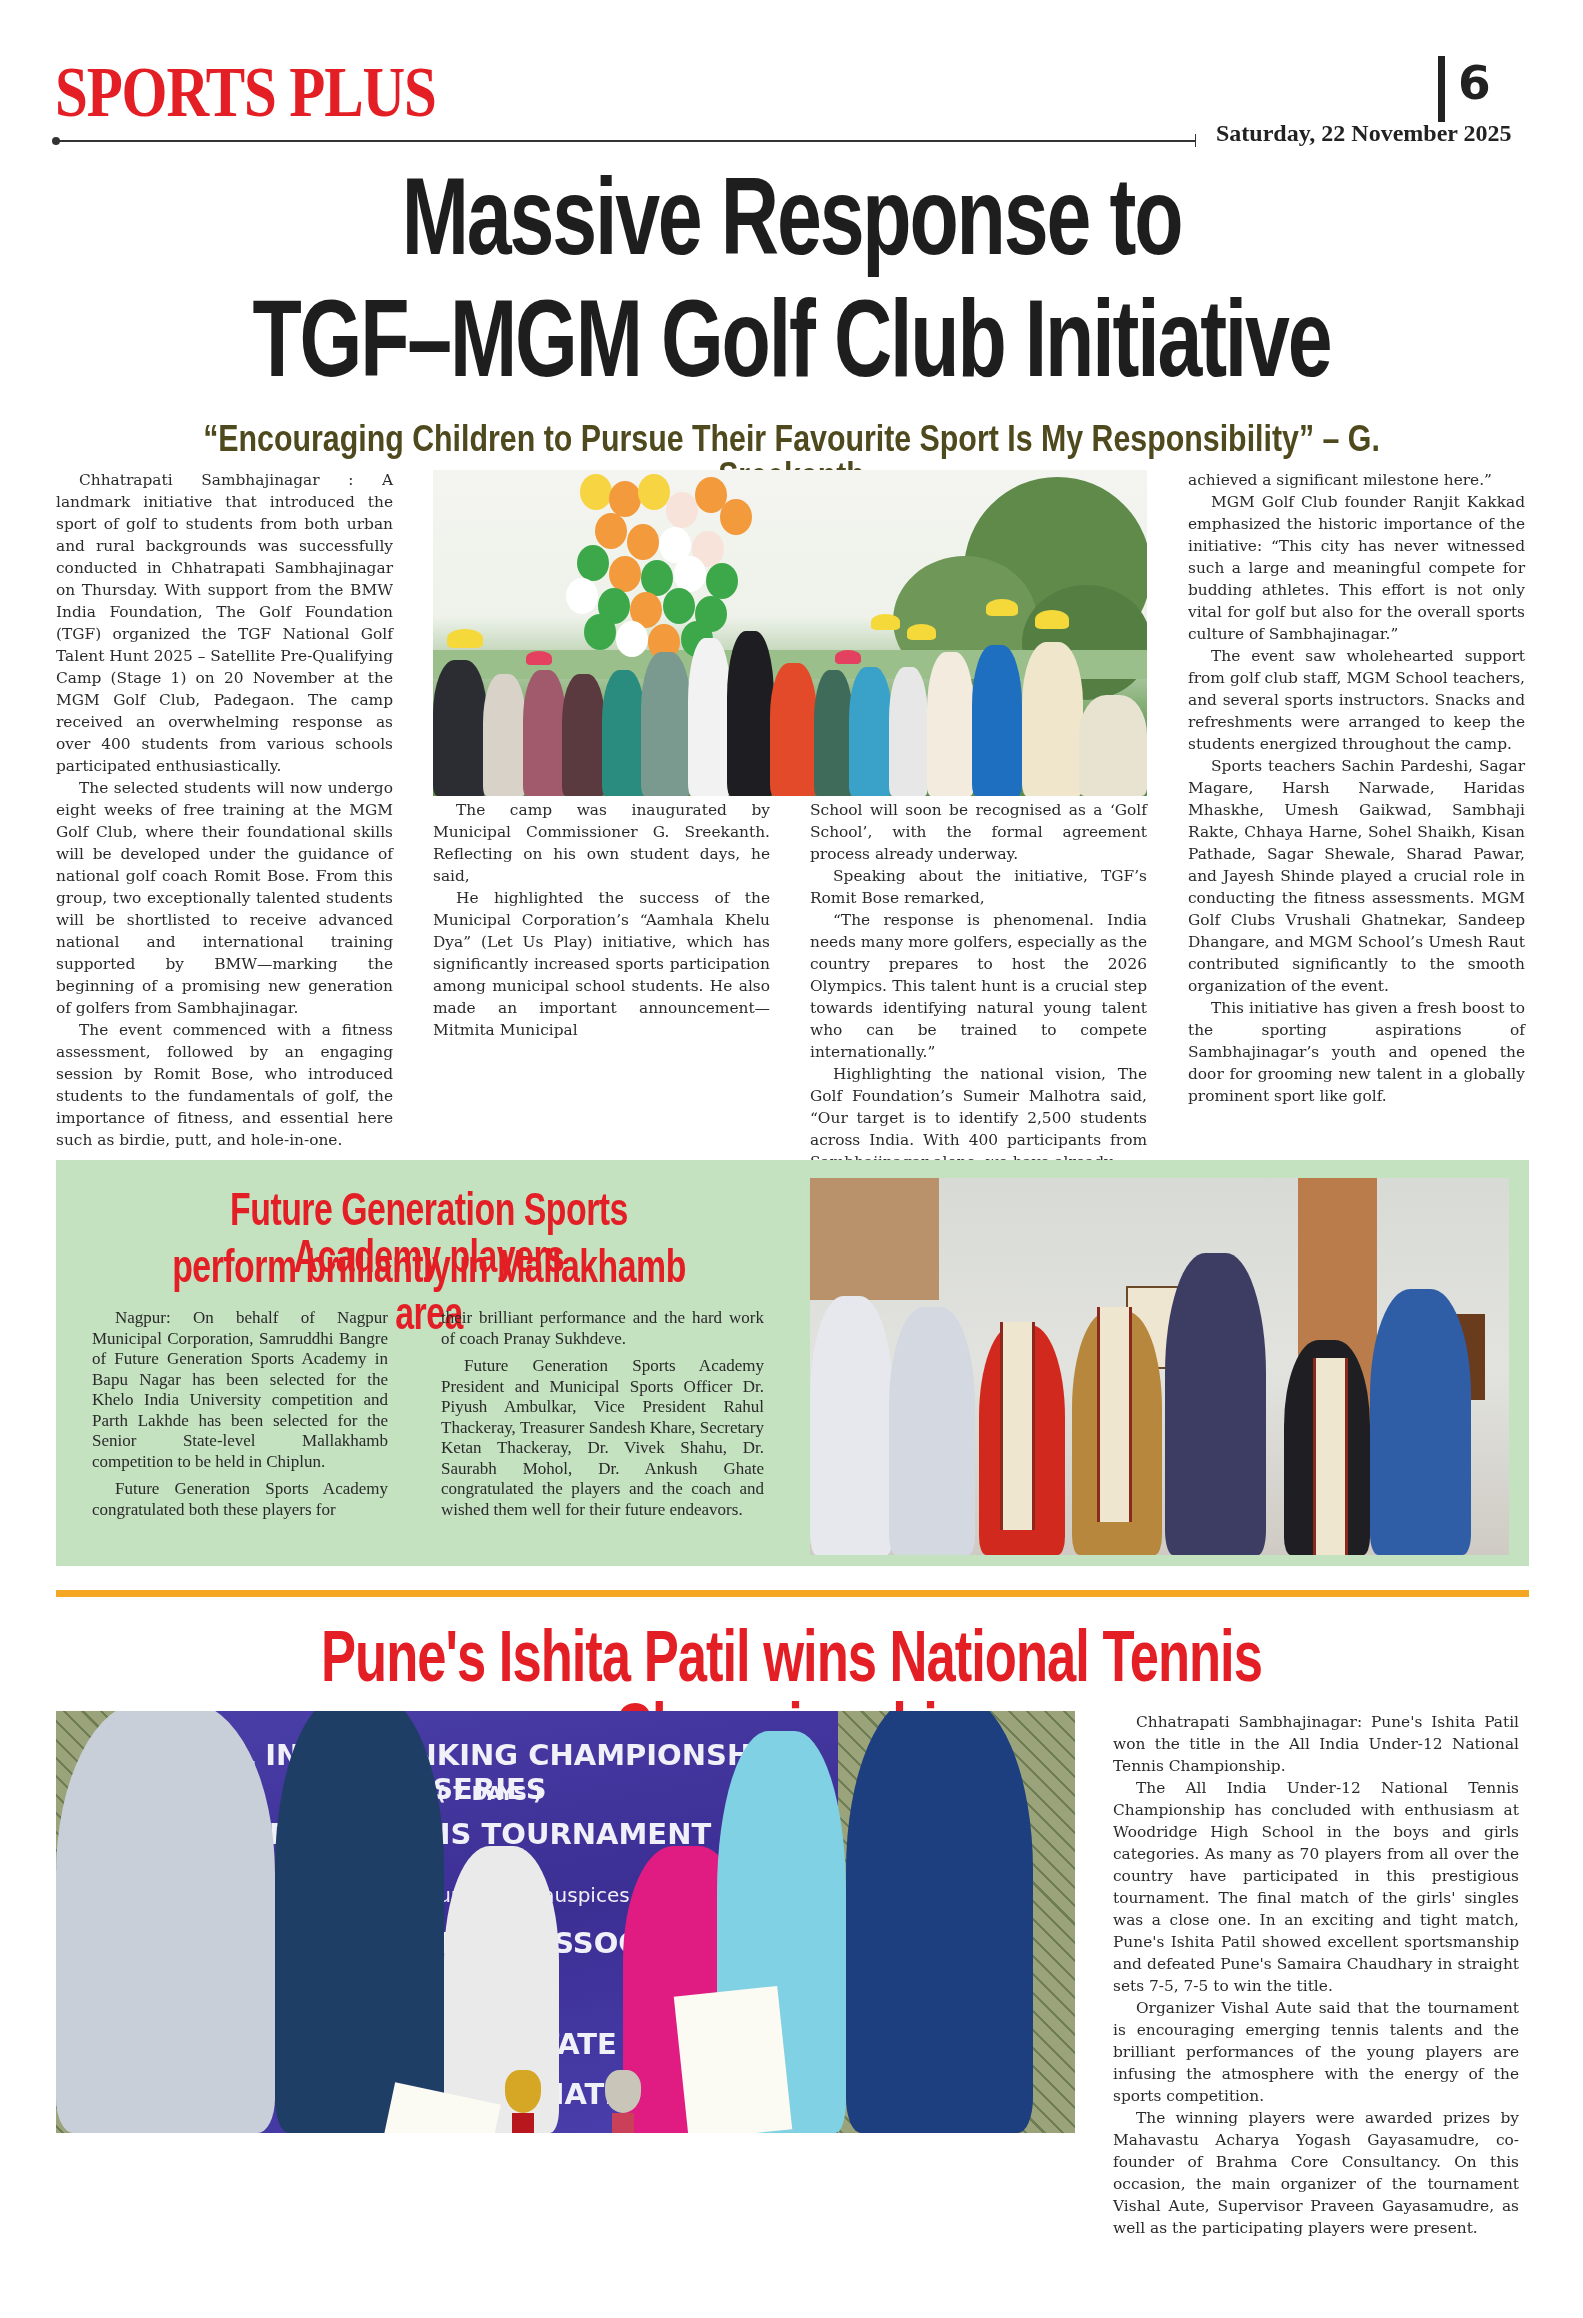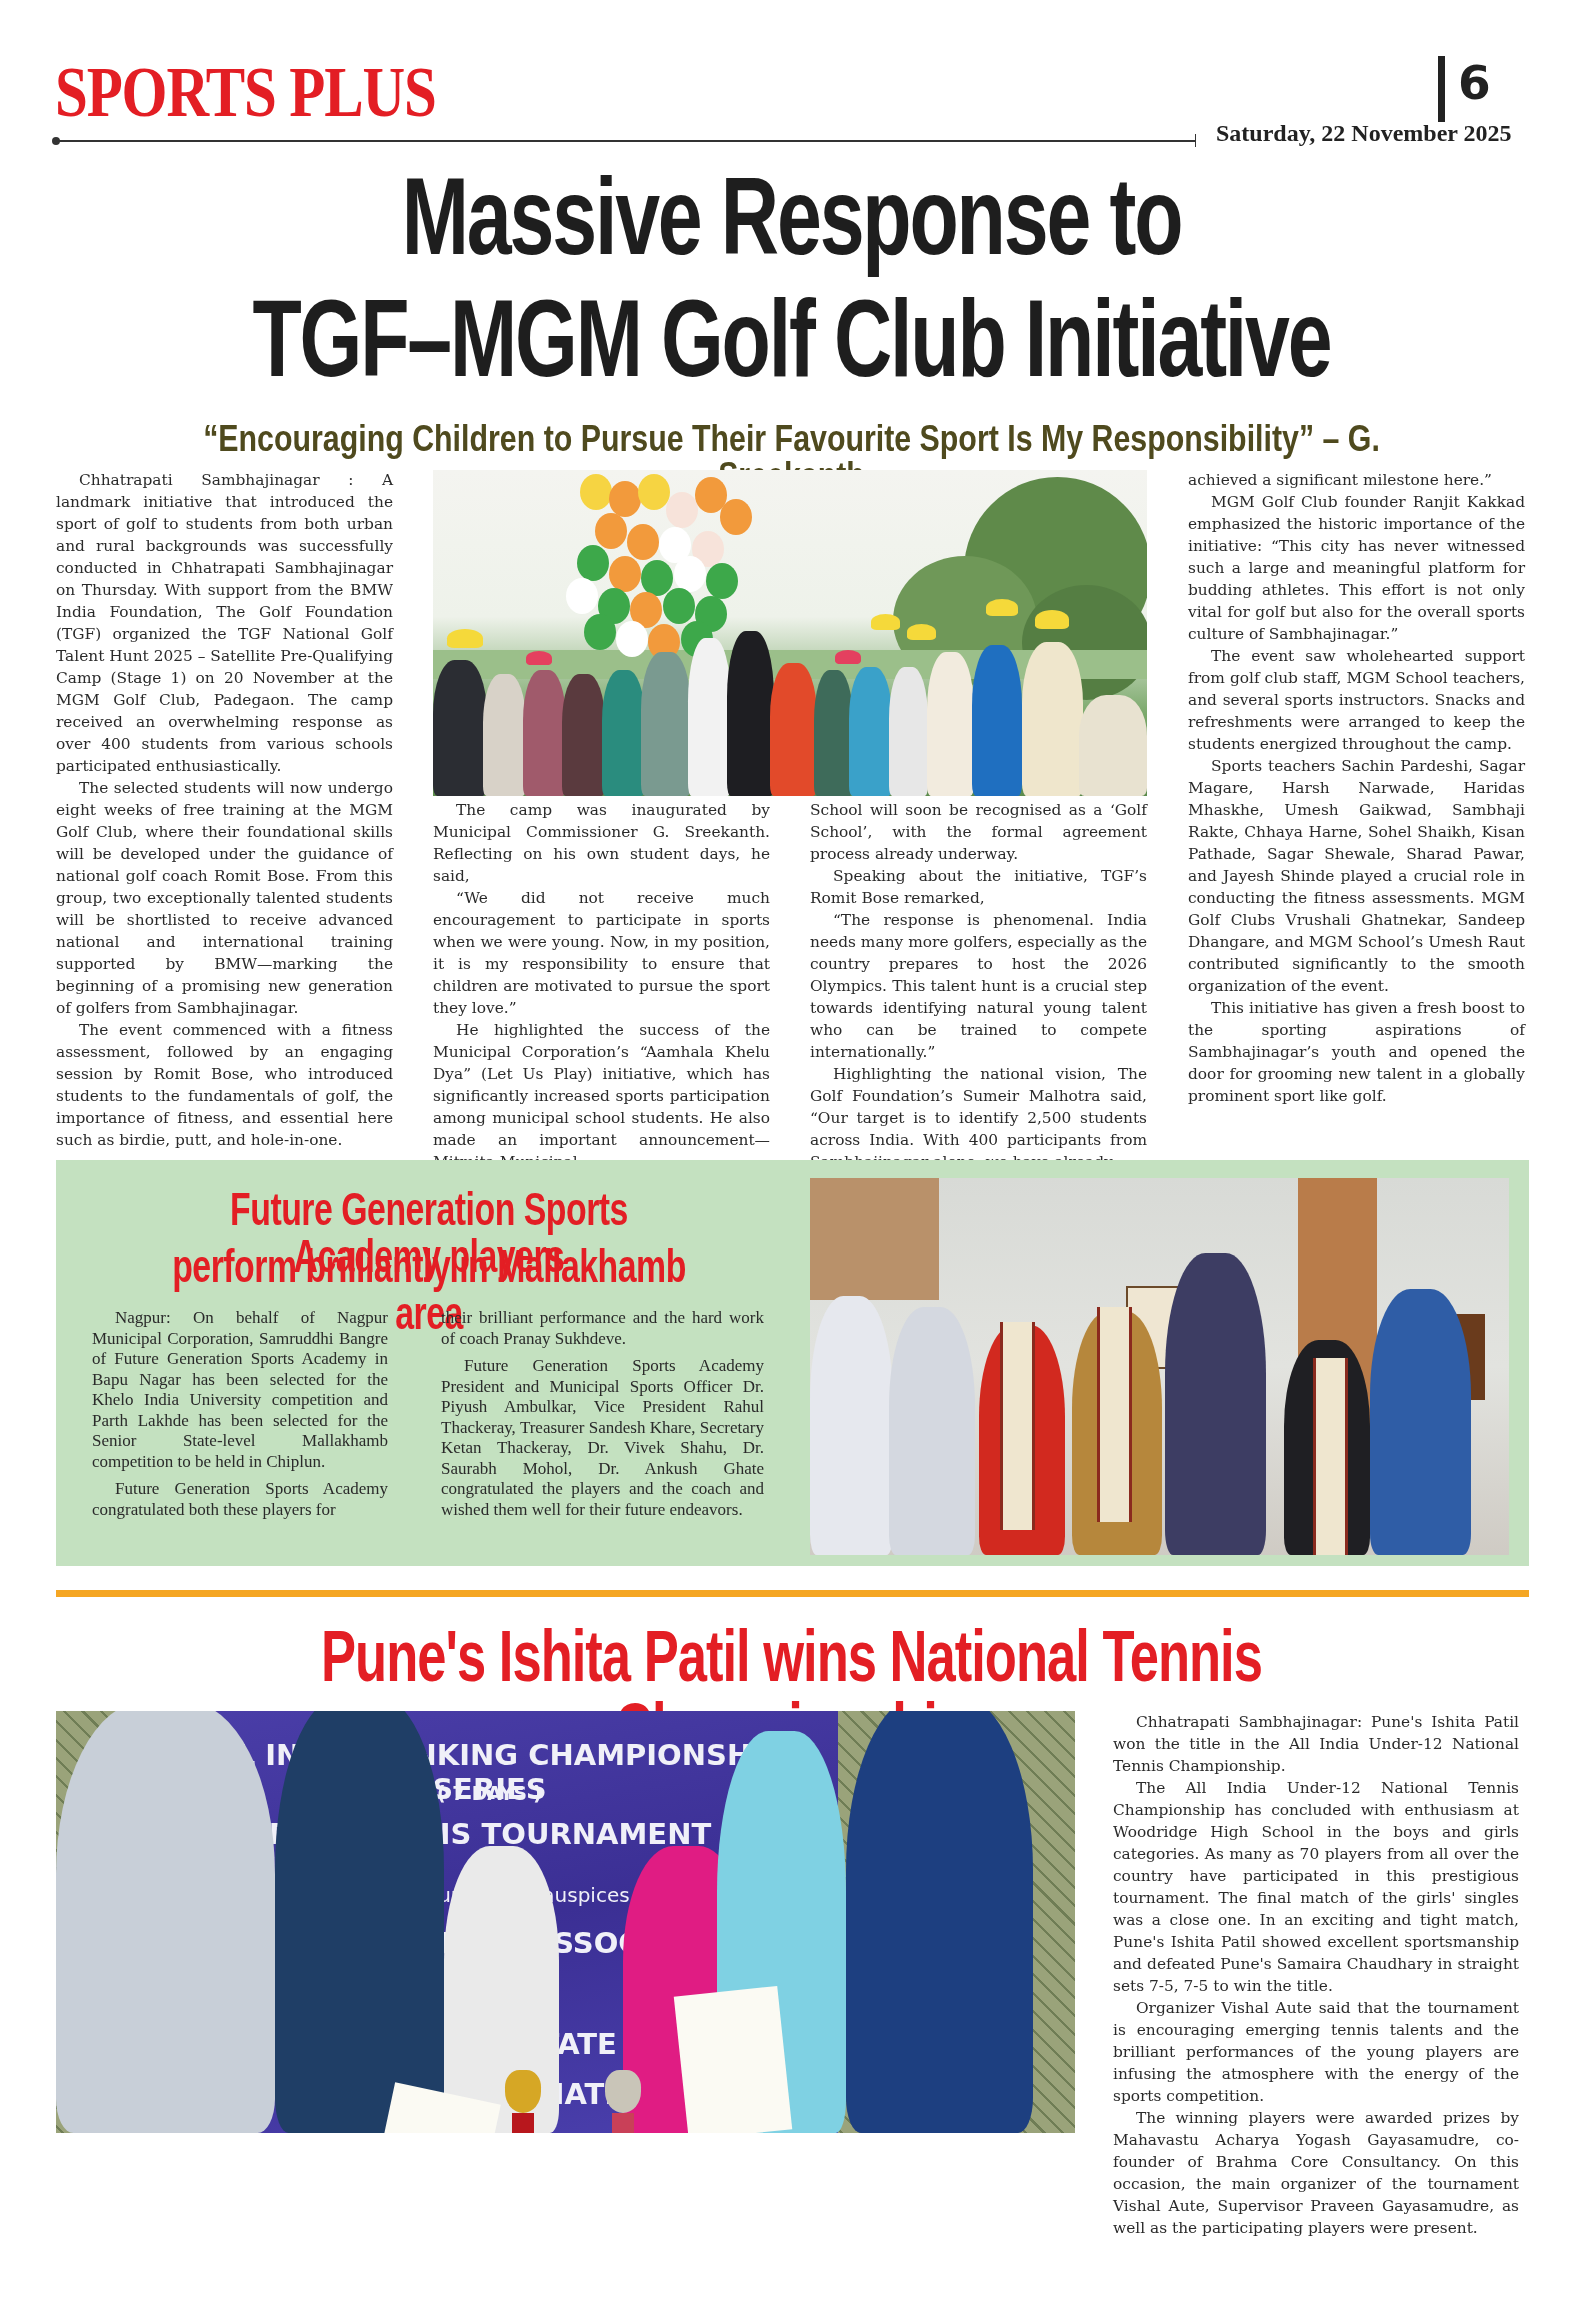--- a/index.html
+++ b/index.html
@@ -124,34 +124,33 @@
   <div class="cap" style="left:438px;top:144px;width:29px;height:16px;background:#f5d93a;"></div>
   <div class="cap" style="left:474px;top:154px;width:29px;height:16px;background:#f5d93a;"></div>
   <div class="cap" style="left:553px;top:129px;width:32px;height:17px;background:#f5d93a;"></div>
   <div class="cap" style="left:602px;top:140px;width:34px;height:18.7px;background:#f5d93a;"></div>
   <div class="cap" style="left:93px;top:181px;width:26px;height:14.4px;background:#e4405f;"></div>
   <div class="cap" style="left:402px;top:180px;width:26px;height:14.4px;background:#e4405f;"></div>
 </div>
 
 <div class="col col-b">
   <p>The camp was inaugurated by Municipal Commissioner G. Sreekanth. Reflecting on his own student days, he said,</p>
-  <p>“We did not receive much encouragement to participate in sports when we were young. Now, in my position, it is my responsibility to ensure that children are motivated to pursue the sport they love.”</p>
   <p>He highlighted the success of the Municipal Corporation’s “Aamhala Khelu Dya” (Let Us Play) initiative, which has significantly increased sports participation among municipal school students. He also made an important announcement—Mitmita Municipal</p>
 </div>
 
 <div class="col col-c">
   <p class="noindent">School will soon be recognised as a ‘Golf School’, with the formal agreement process already underway.</p>
   <p>Speaking about the initiative, TGF’s Romit Bose remarked,</p>
   <p>“The response is phenomenal. India needs many more golfers, especially as the country prepares to host the 2026 Olympics. This talent hunt is a crucial step towards identifying natural young talent who can be trained to compete internationally.”</p>
   <p>Highlighting the national vision, The Golf Foundation’s Sumeir Malhotra said, “Our target is to identify 2,500 students across India. With 400 participants from Sambhajinagar alone, we have already</p>
 </div>
 
 <div class="col col-d">
   <p class="noindent">achieved a significant milestone here.”</p>
-  <p>MGM Golf Club founder Ranjit Kakkad emphasized the historic importance of the initiative: “This city has never witnessed such a large and meaningful platform for budding athletes. This effort is not only vital for golf but also for the overall sports culture of Sambhajinagar.”</p>
+  <p>MGM Golf Club founder Ranjit Kakkad emphasized the historic importance of the initiative: “This city has never witnessed such a large and meaningful compete for budding athletes. This effort is not only vital for golf but also for the overall sports culture of Sambhajinagar.”</p>
   <p>The event saw wholehearted support from golf club staff, MGM School teachers, and several sports instructors. Snacks and refreshments were arranged to keep the students energized throughout the camp.</p>
   <p>Sports teachers Sachin Pardeshi, Sagar Magare, Harsh Narwade, Haridas Mhaskhe, Umesh Gaikwad, Sambhaji Rakte, Chhaya Harne, Sohel Shaikh, Kisan Pathade, Sagar Shewale, Sharad Pawar, and Jayesh Shinde played a crucial role in conducting the fitness assessments. MGM Golf Clubs Vrushali Ghatnekar, Sandeep Dhangare, and MGM School’s Umesh Raut contributed significantly to the smooth organization of the event.</p>
   <p>This initiative has given a fresh boost to the sporting aspirations of Sambhajinagar’s youth and opened the door for grooming new talent in a globally prominent sport like golf.</p>
 </div>
 
 <div class="green-box"></div>
 <div class="mk-title mk-t1">Future Generation Sports Academy players</div>
 <div class="mk-title mk-t2">perform brilliantly in Mallakhamb area</div>
 <div class="mk-col mk-a">
   <p>Nagpur: On behalf of Nagpur Municipal Corporation, Samruddhi Bangre of Future Generation Sports Academy in Bapu Nagar has been selected for the Khelo India University competition and Parth Lakhde has been selected for the Senior State-level Mallakhamb competition to be held in Chiplun.</p>

